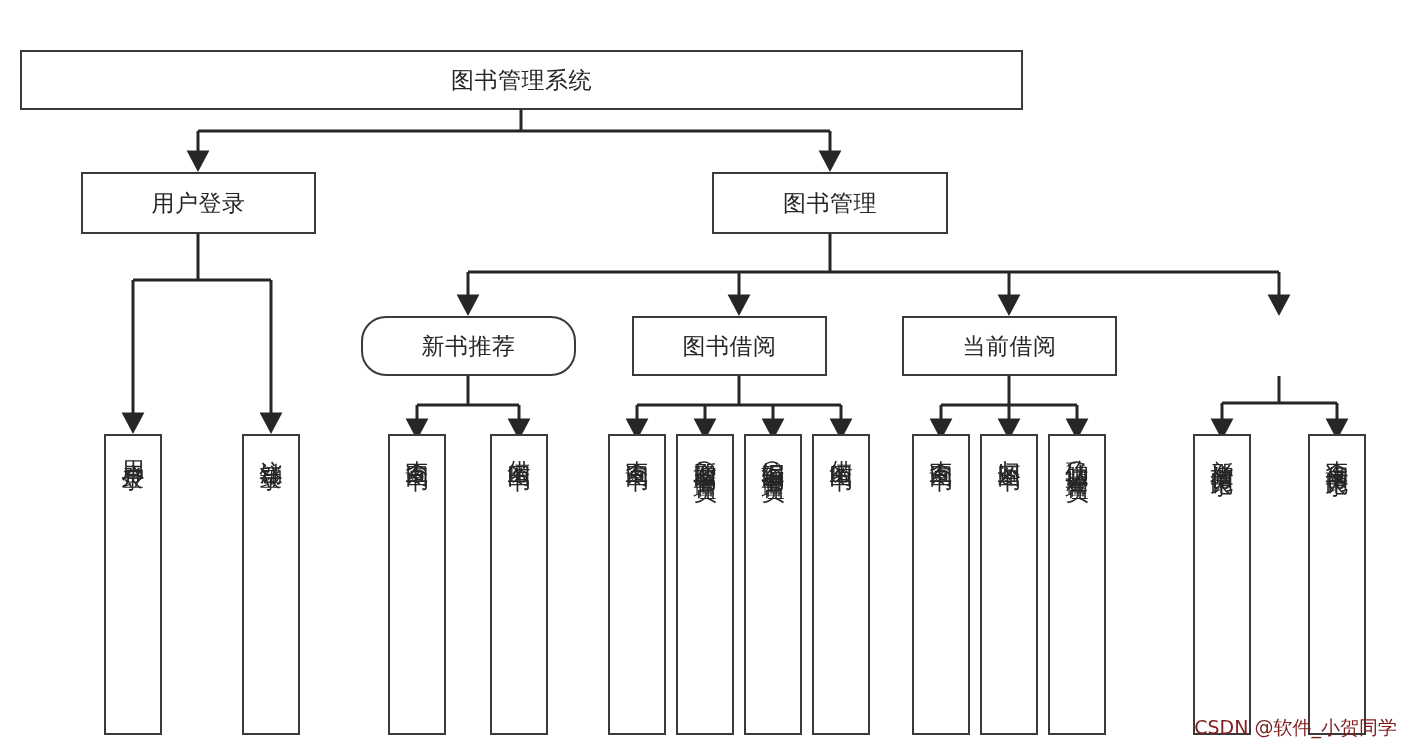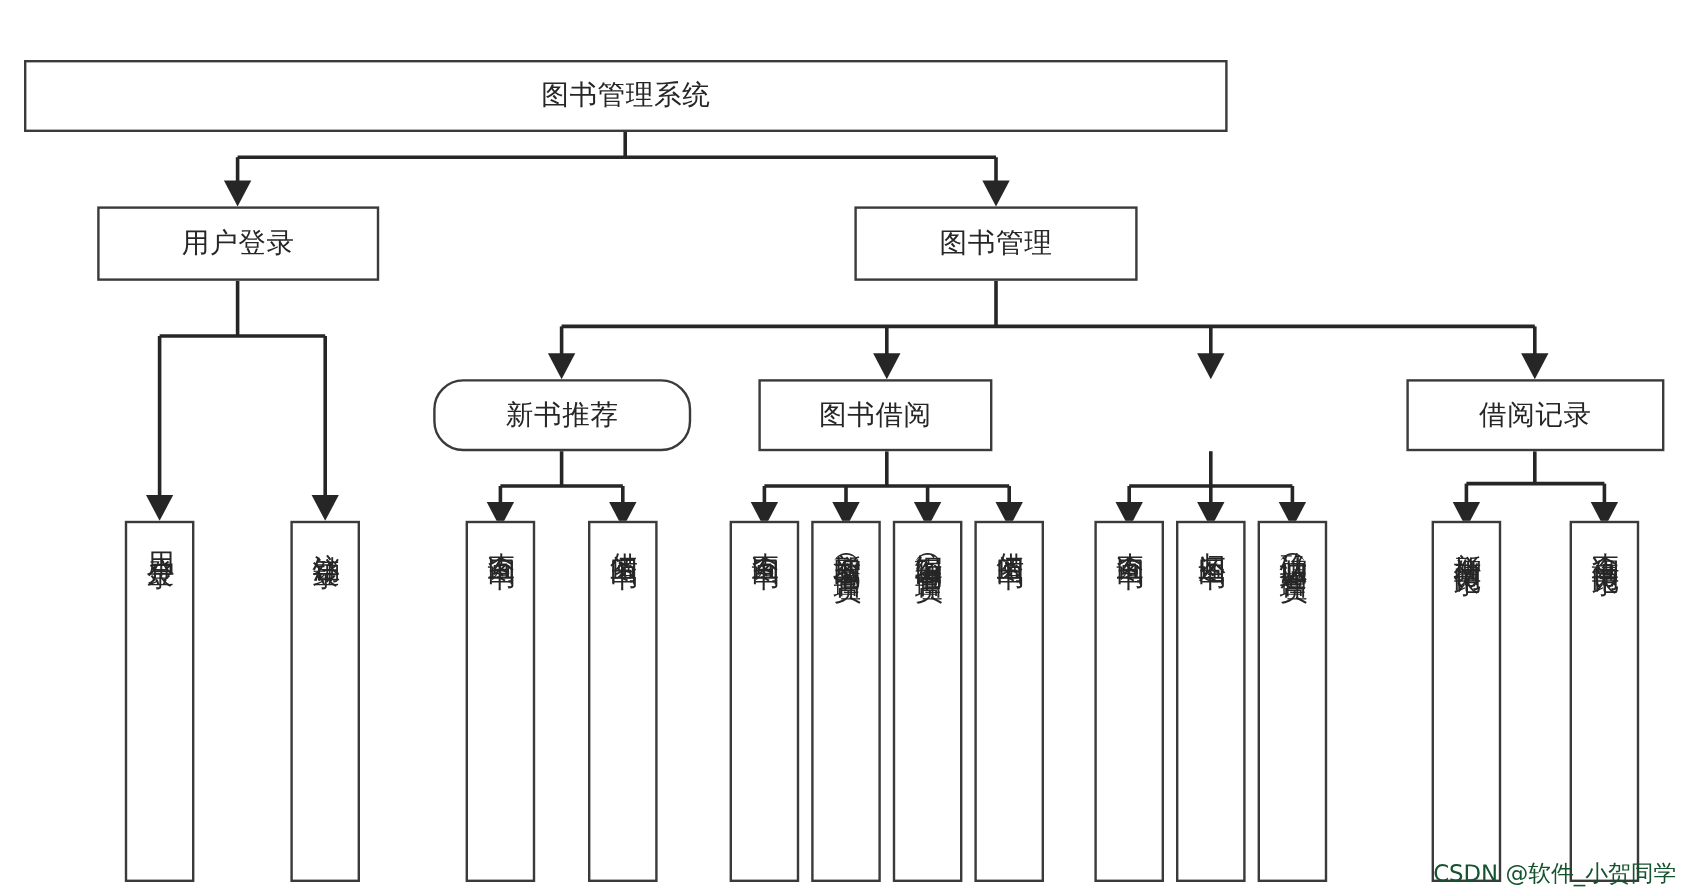--- a/index.html
+++ b/index.html
@@ -54,21 +54,21 @@
     text-orientation: upright;
     font-size: 23px;
     letter-spacing: 3px;
     line-height: 1;
   }
   #watermark {
     position: absolute;
     right: 8px;
     bottom: 6px;
     font-size: 19px;
-    color: #14532d;
+    color: #7f1d1d;
     z-index: 5;
     white-space: pre;
     font-family: "DejaVu Sans", "Liberation Sans", sans-serif;
   }
 </style>
 </head>
 <body>
 
 <div id="canvas">
 
@@ -132,22 +132,22 @@
   <div class="node horizontal" style="left:712px; top:172px; width:236px; height:62px;">
     <span class="label">图书管理</span>
   </div>
 
   <div class="node horizontal" style="left:361px; top:316px; width:215px; height:60px;border-radius:25px;">
     <span class="label">新书推荐</span>
   </div>
   <div class="node horizontal" style="left:632px; top:316px; width:195px; height:60px;">
     <span class="label">图书借阅</span>
   </div>
-  <div class="node horizontal" style="left:1172px; top:316px; width:215px; height:60px;">
-    <span class="label">借阅记录</span>
+  <div class="node horizontal" style="left:902px; top:316px; width:215px; height:60px;">
+    <span class="label">当前借阅</span>
   </div>
 
   <div class="node vertical" style="left:104px; top:434px; width:58px; height:301px;">
     <span class="label">用户登录</span>
   </div>
   <div class="node vertical" style="left:242px; top:434px; width:58px; height:301px;">
     <span class="label">注销登录</span>
   </div>
 
   <div class="node vertical" style="left:388px; top:434px; width:58px; height:301px;">

